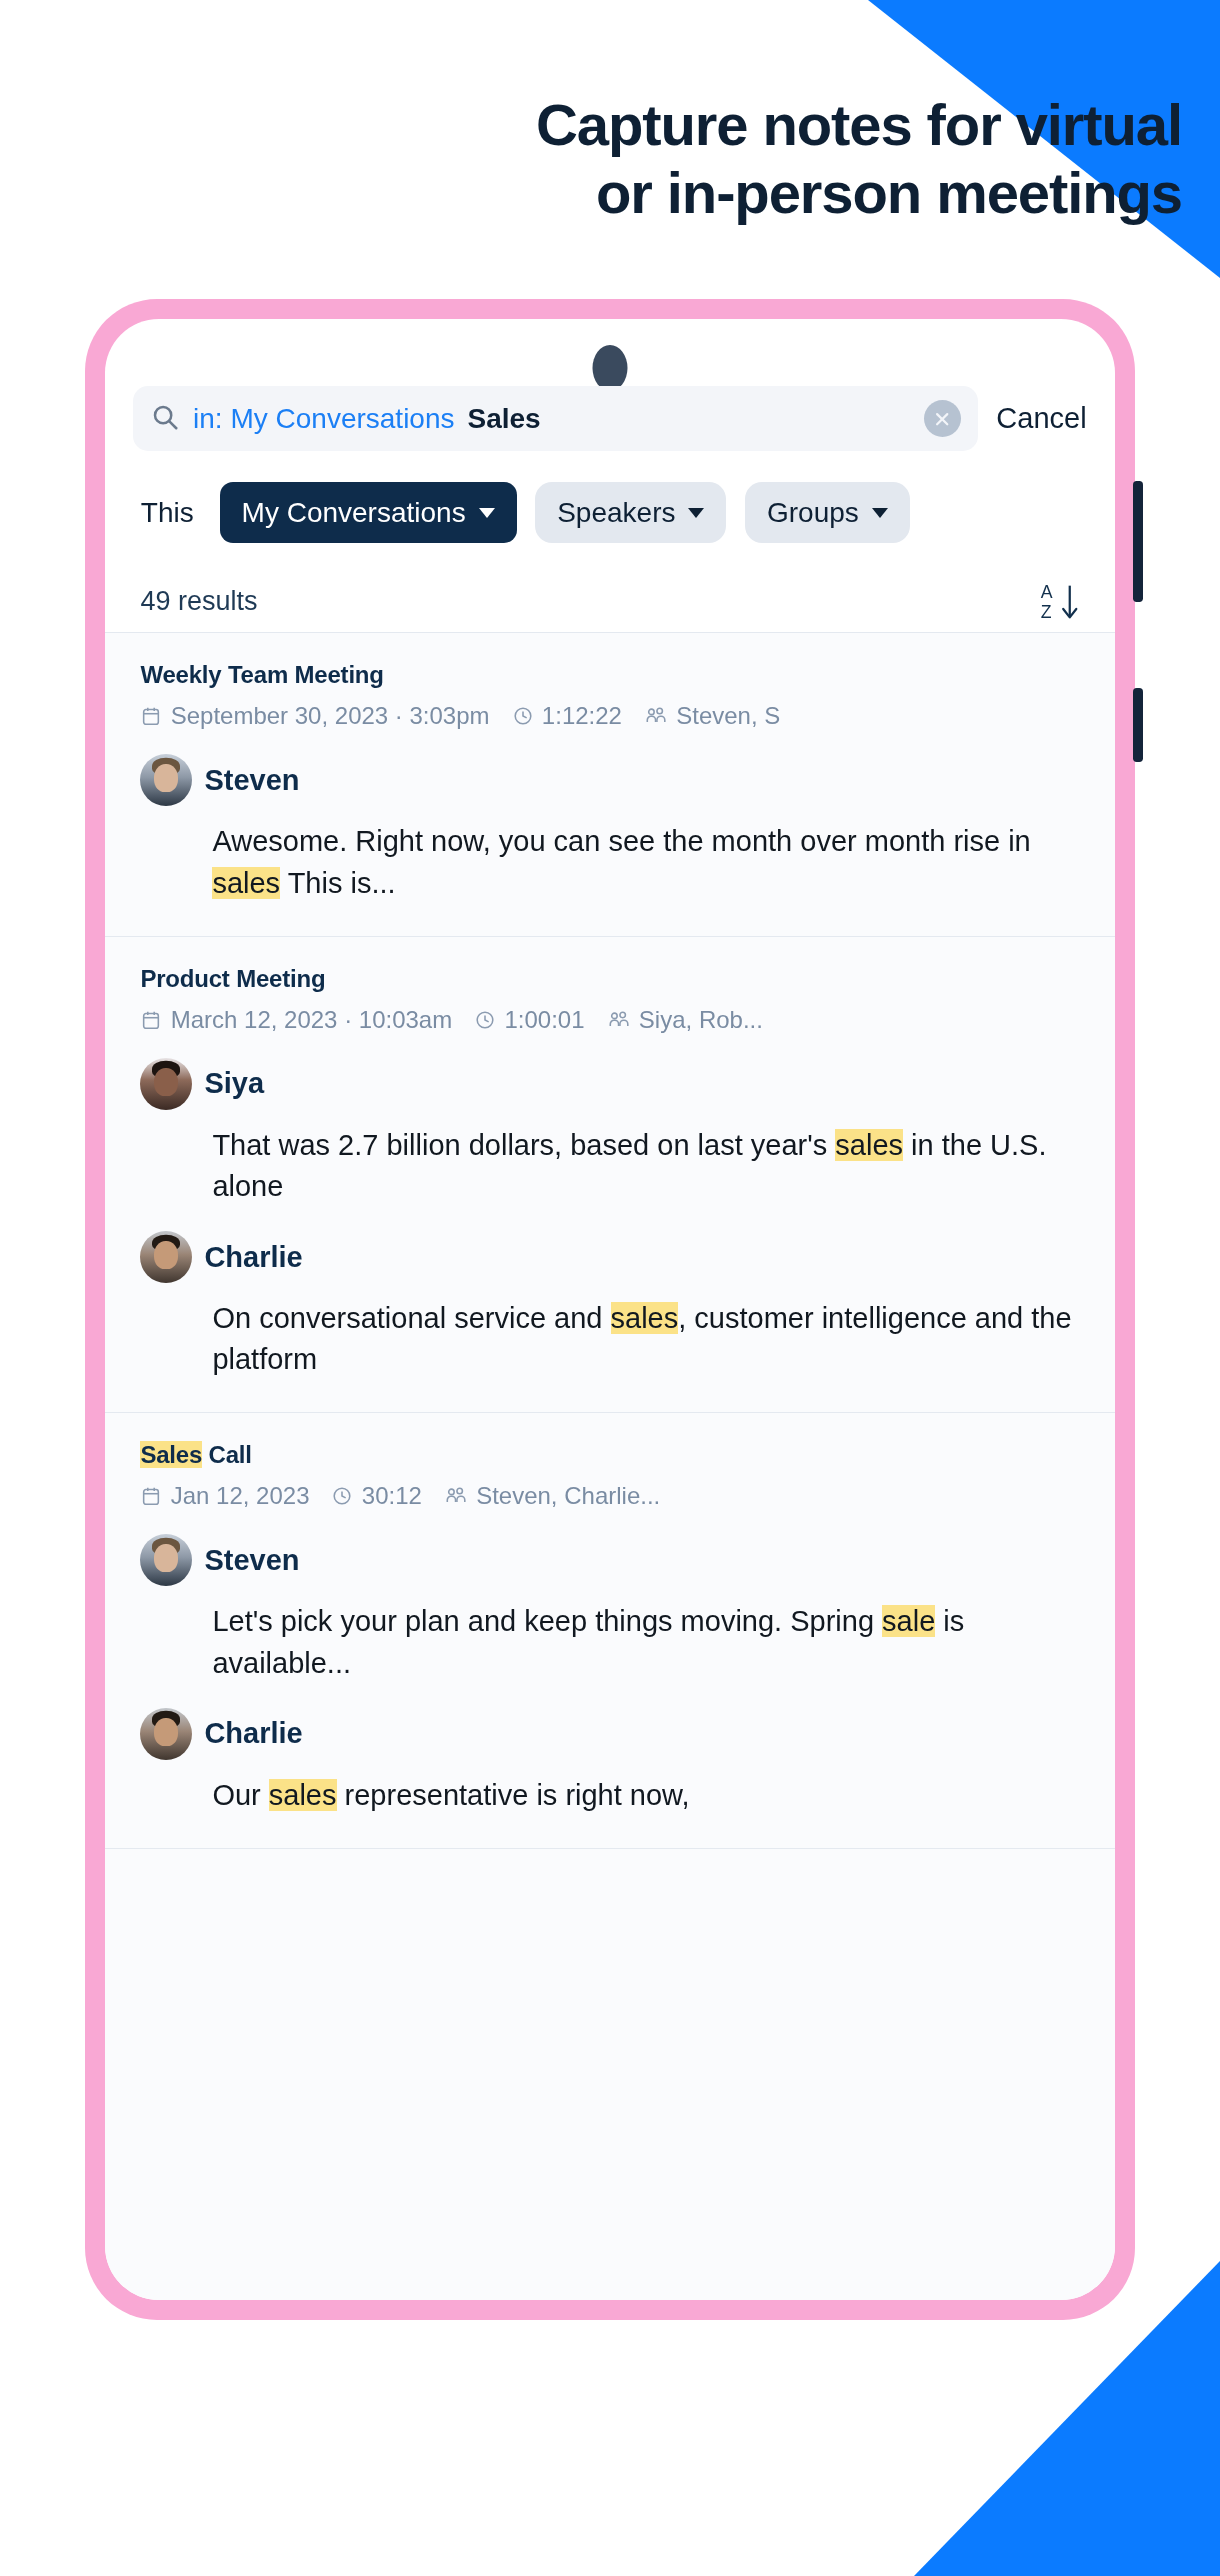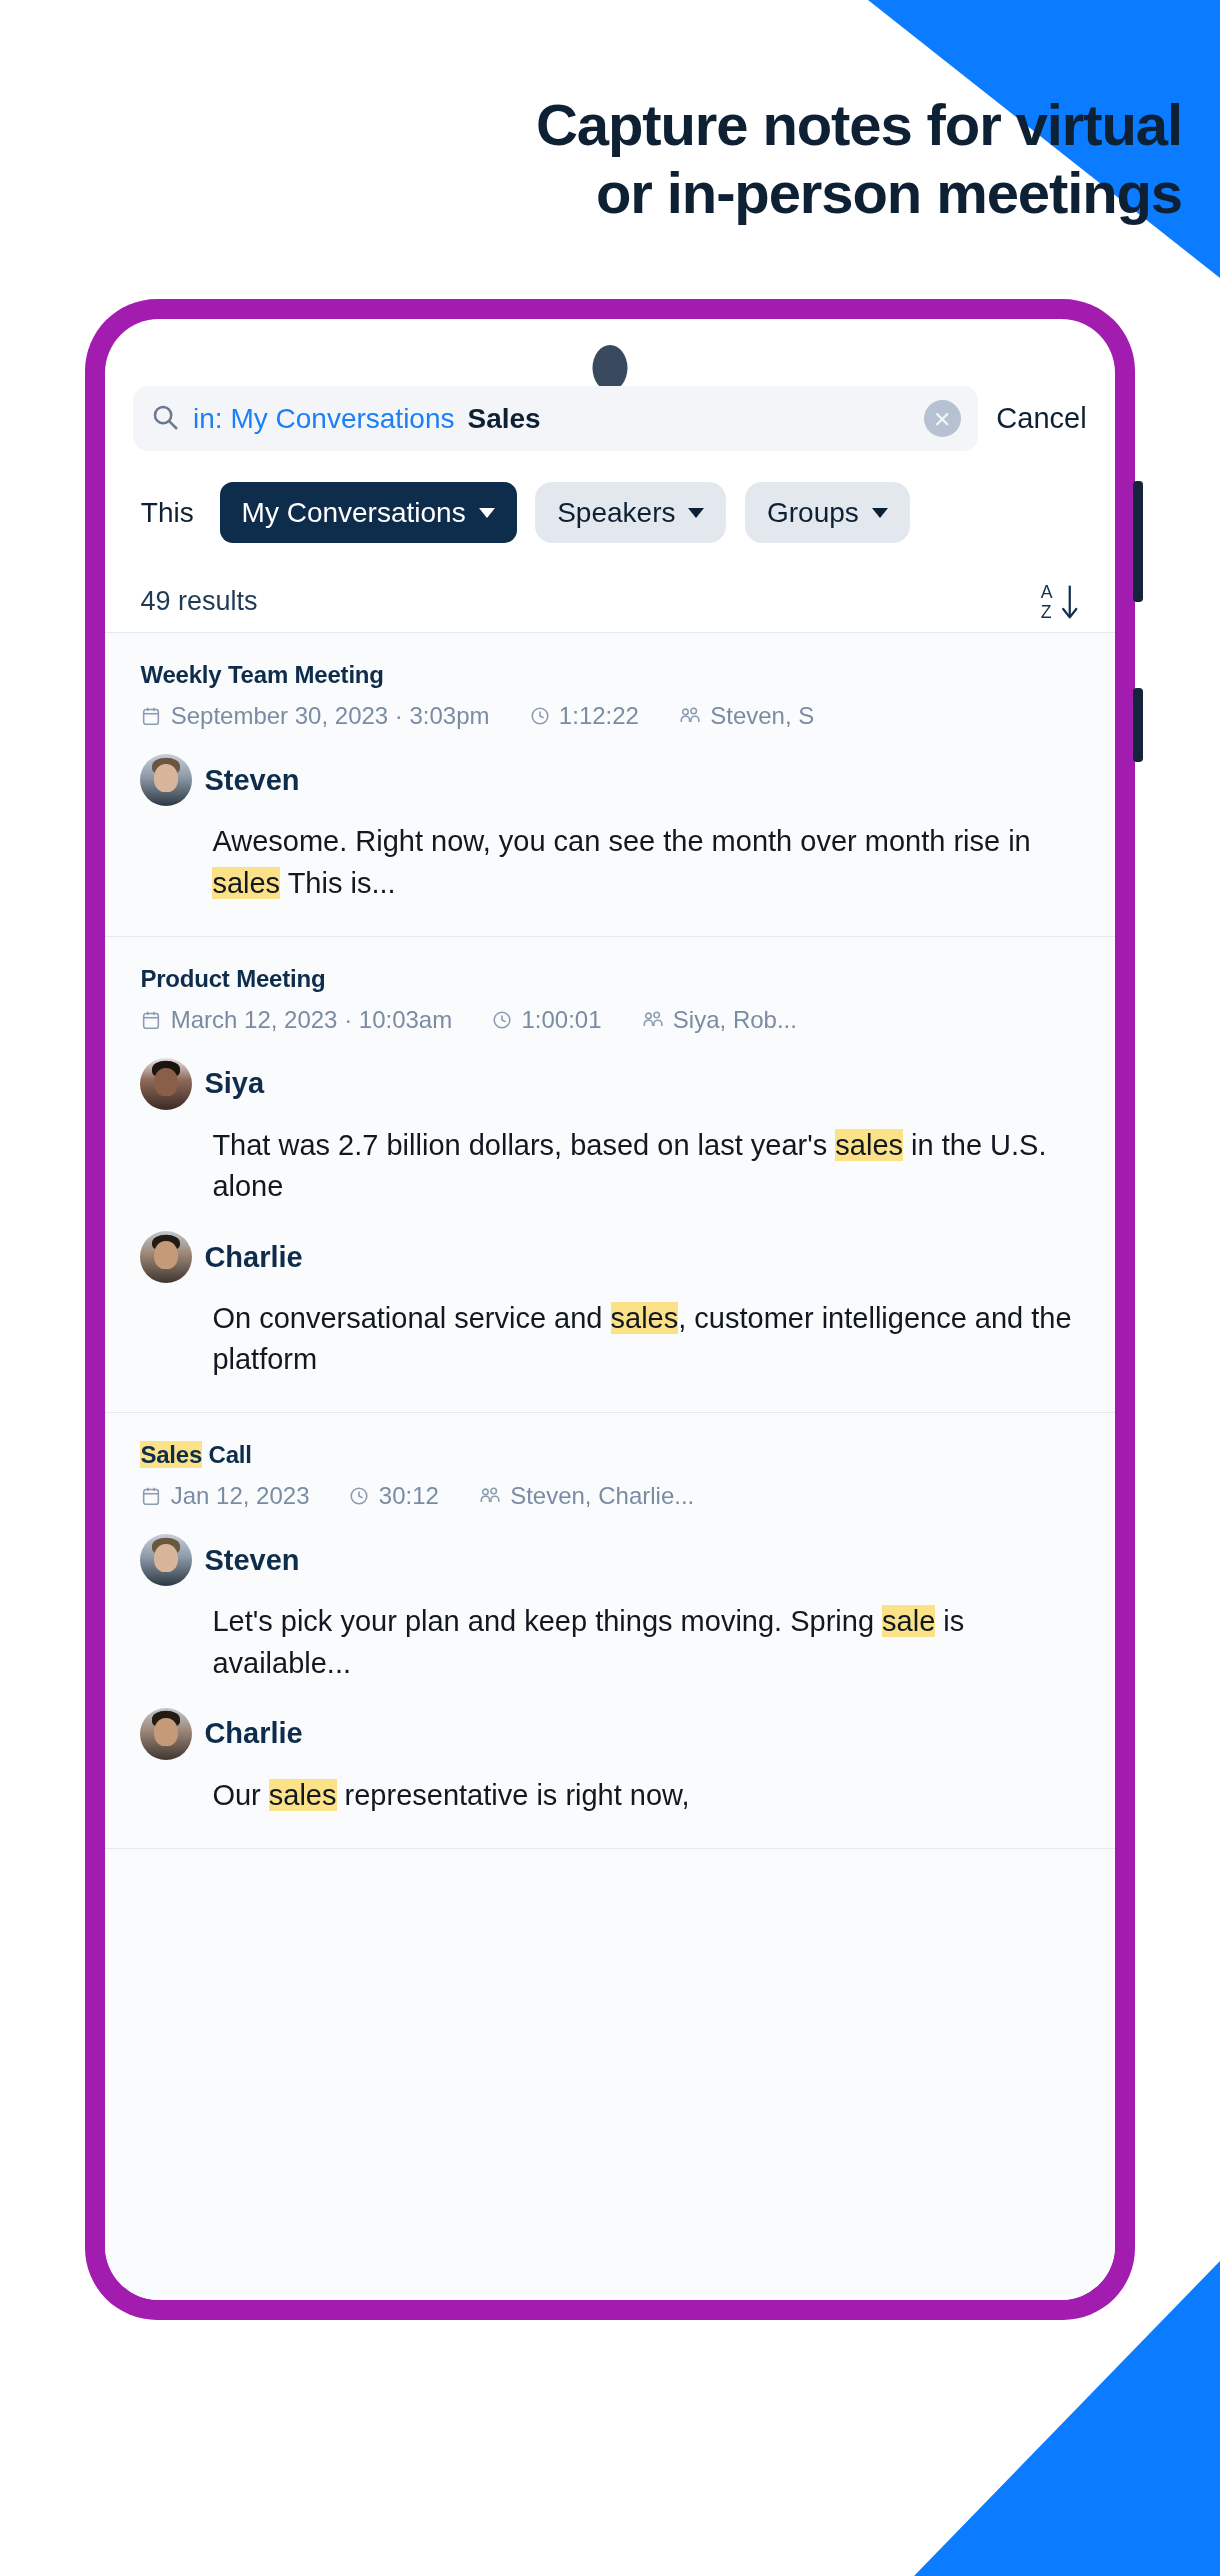--- a/index.html
+++ b/index.html
@@ -34,21 +34,21 @@
     letter-spacing:-1.1px;
     padding:0 38px;
     box-sizing:border-box;
   }
   .headline .l2{display:block;}
   
   .phone{
     position:absolute;
     left:85px;top:299px;
     width:1050px;height:2021px;
-    background:#a21caf;
+    background:#f9a8d4;
     border-radius:72px;
     box-sizing:border-box;
     padding:20.4px;
   }
   .phone-btn{
     position:absolute;right:-8.3px;background:#14243A;border-radius:3.7px;
   }
   .phone-btn.b1{top:182px;height:121px;width:10.2px;}
   .phone-btn.b2{top:389px;height:74px;width:10.2px;}
   .screen{
@@ -135,21 +135,21 @@
   }
   .result-card{
     padding:28px 35px 32px 35px;
     border-bottom:0.9px solid #E4E9F0;
   }
   .card-title{
     font-size:24px;font-weight:700;color:#0E2C4B;letter-spacing:-0.2px;
   }
   .card-title .hl{background:#FBE288;}
   .card-meta{
-    display:flex;align-items:center;gap:26px;
+    display:flex;align-items:center;gap:9px;
     margin-top:13px;color:#7A8CA3;font-size:24px;white-space:nowrap;
   }
   .meta-group{display:inline-flex;align-items:center;gap:8.3px;margin-right:13px;}
   .utt{
     margin-top:24px;
   }
   .utt-head{
     display:flex;align-items:center;gap:12px;
   }
   .avatar{

